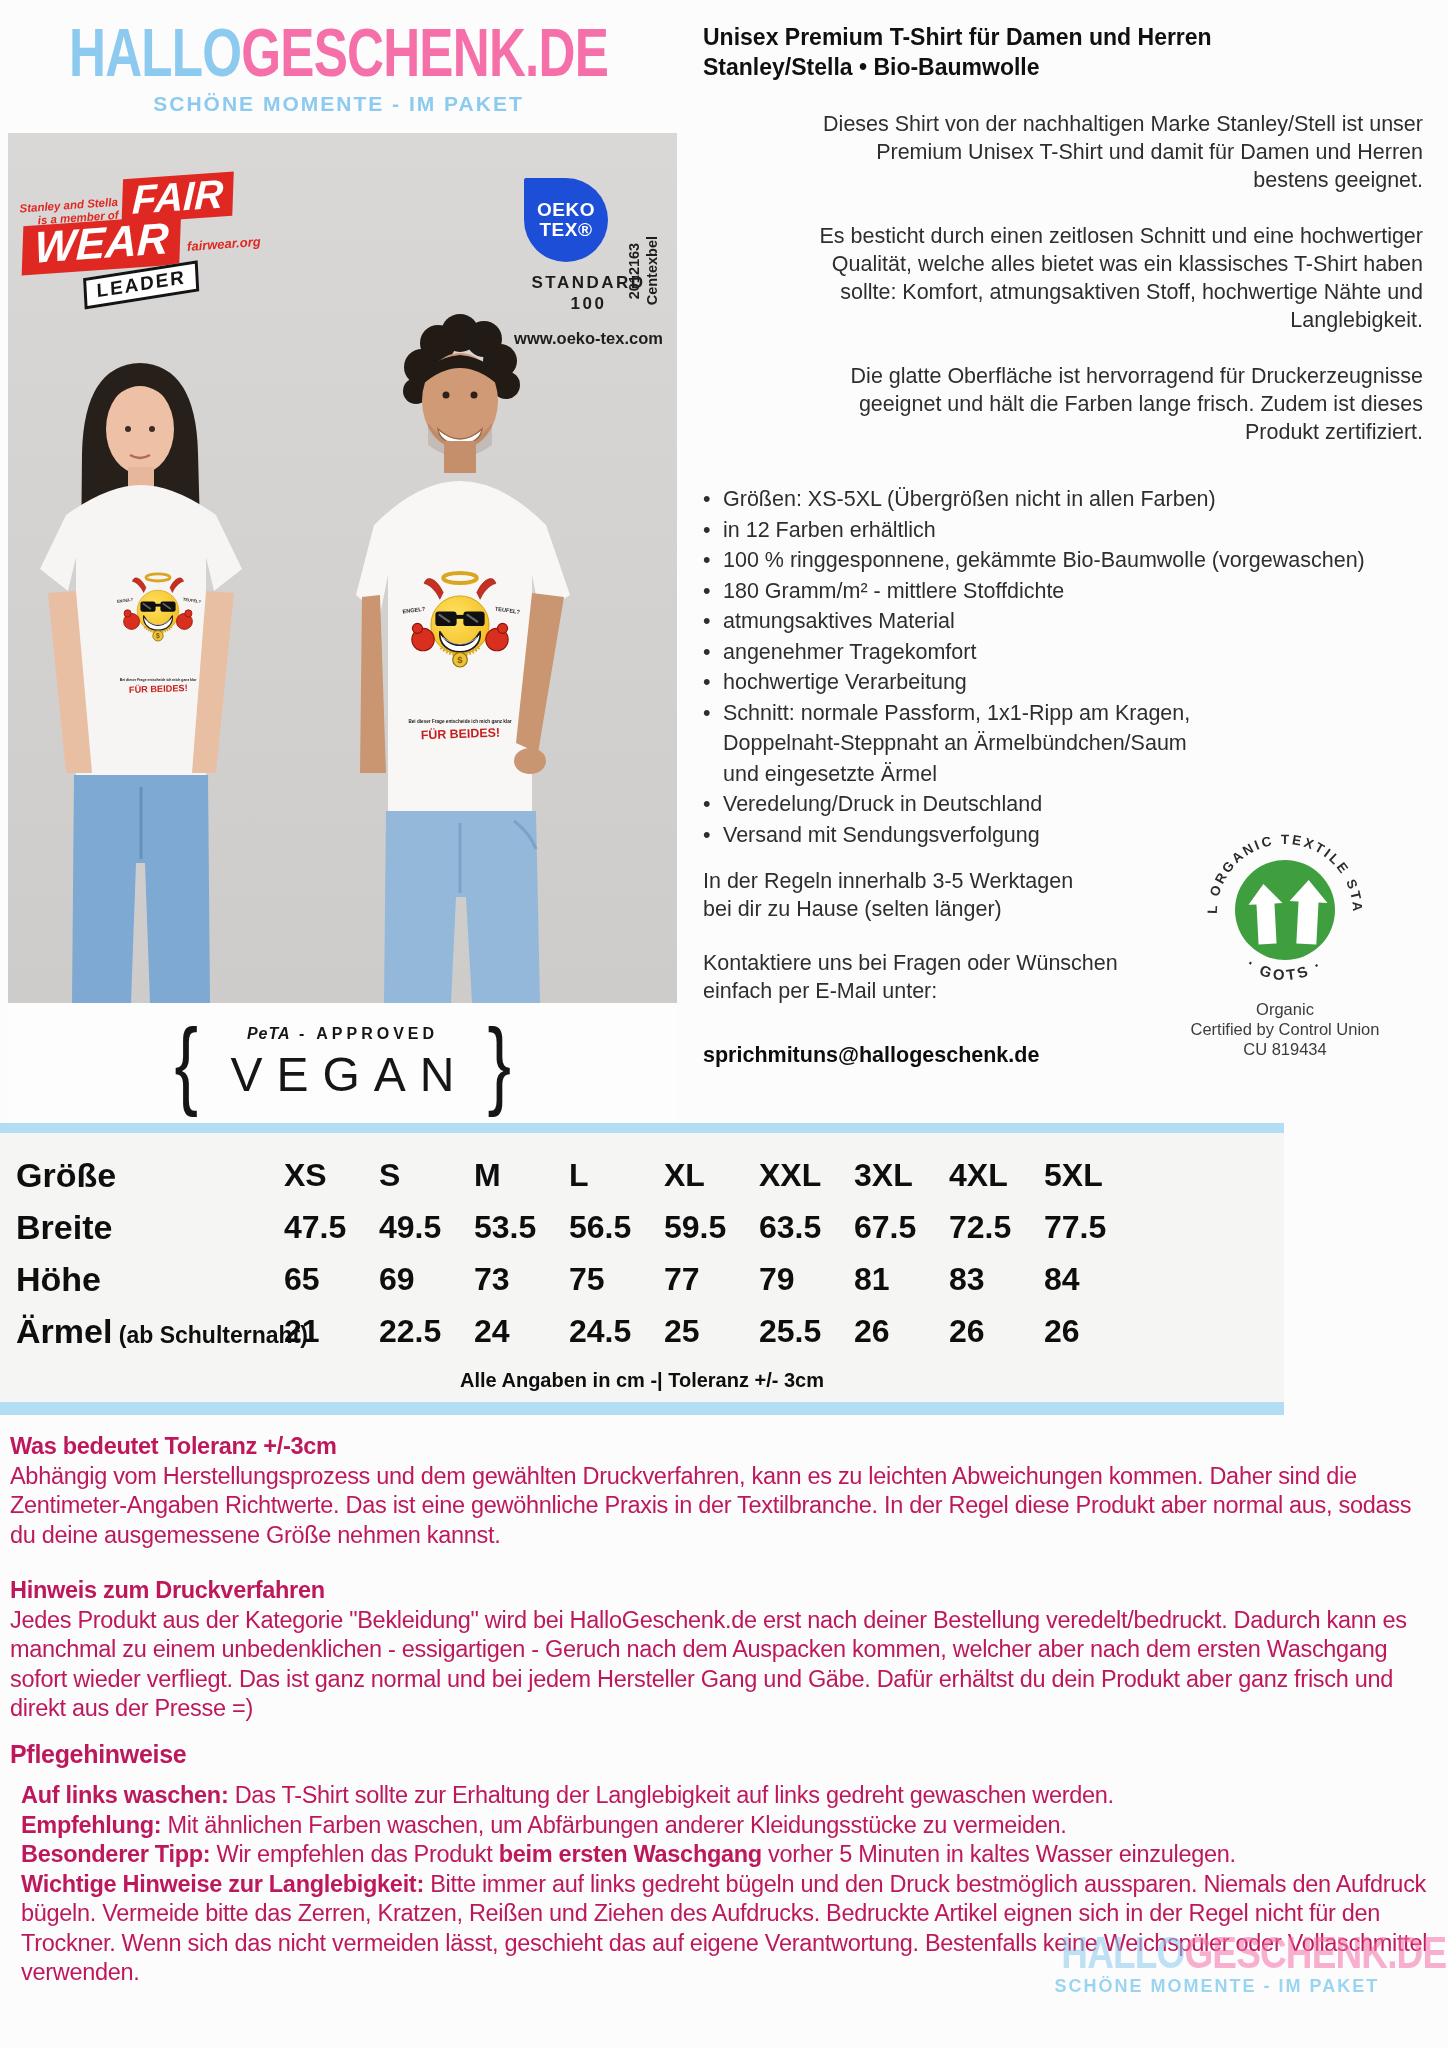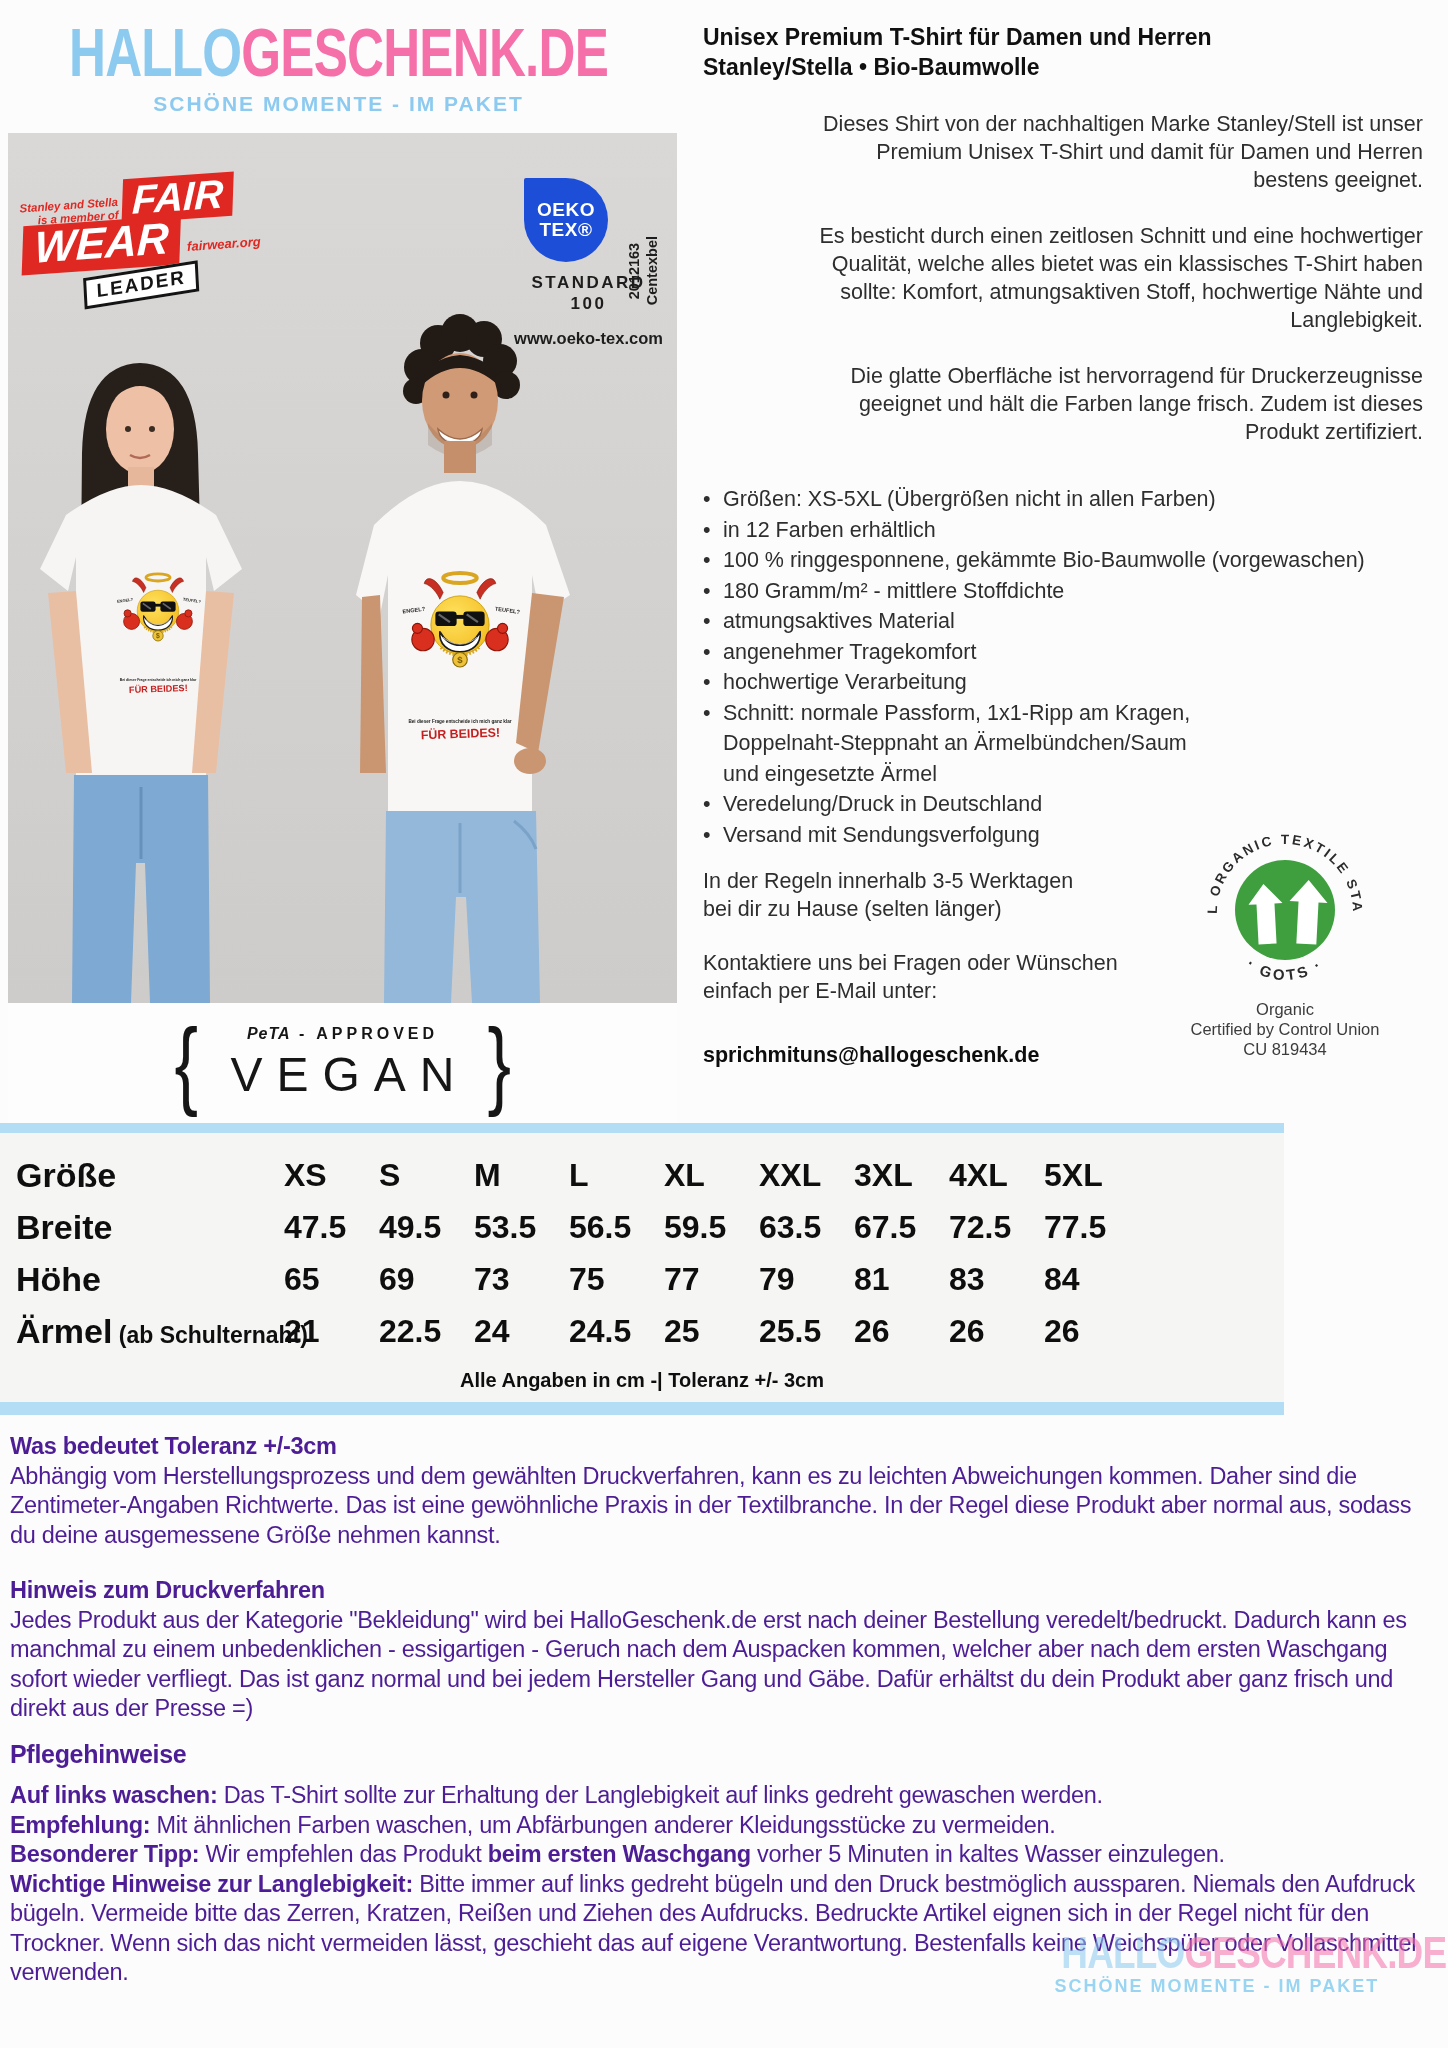--- a/index.html
+++ b/index.html
@@ -63,29 +63,29 @@
   .bar { width:100%; background:#b2ddf5; }
   .bar-top { height:10px; }
   .bar-bottom { position:absolute; left:0; bottom:0; height:13px; }
   .size-grid { display:grid; grid-template-columns:268px repeat(9,95px); padding:16px 0 0 16px; }
   .st-label { font-weight:700; font-size:34px; line-height:52px; color:#0e0e0e; white-space:nowrap; }
   .st-suffix { font-weight:700; font-size:23px; }
   .st-cell { font-weight:700; font-size:32px; line-height:52px; color:#0e0e0e; }
   .size-note { text-align:center; font-weight:700; font-size:20px; color:#0e0e0e; margin-top:8px; }
 
   
-  .bottom { position:absolute; left:10px; top:1432px; width:1428px; font-size:23.5px; line-height:29.5px; color:#4c1d95; letter-spacing:-0.3px; }
+  .bottom { position:absolute; left:10px; top:1432px; width:1428px; font-size:23.5px; line-height:29.5px; color:#be185d; letter-spacing:-0.3px; }
   .sec-head { font-size:23.5px; font-weight:700; }
   .sec-body { white-space:pre-line; }
   .sec-gap { height:26px; }
   .care-row { display:flex; align-items:center; margin:16px 0 12px;gap:23px; }
   .care-label { font-weight:700; font-size:25px; margin-right:38px; }
   .care-icons { display:flex; align-items:center; gap:16px; }
   .care-icons svg { display:block; }
-  .care-line { margin-top:0; }
+  .care-line { margin-top:0;margin-left:11px; }
   .b { font-weight:700; }
 
   
   .watermark { position:absolute; right:2px; top:1928px; text-align:center; opacity:0.55; pointer-events:none; }
   .wm-logo { font-size:44px; font-weight:800; letter-spacing:-1px; white-space:nowrap; transform:scaleX(0.84); transform-origin:right center; }
   .wm-tag { font-size:18px; font-weight:700; color:#49b6ea; letter-spacing:2px; margin-top:-2px; }
 </style>
 </head>
 <body>
 

